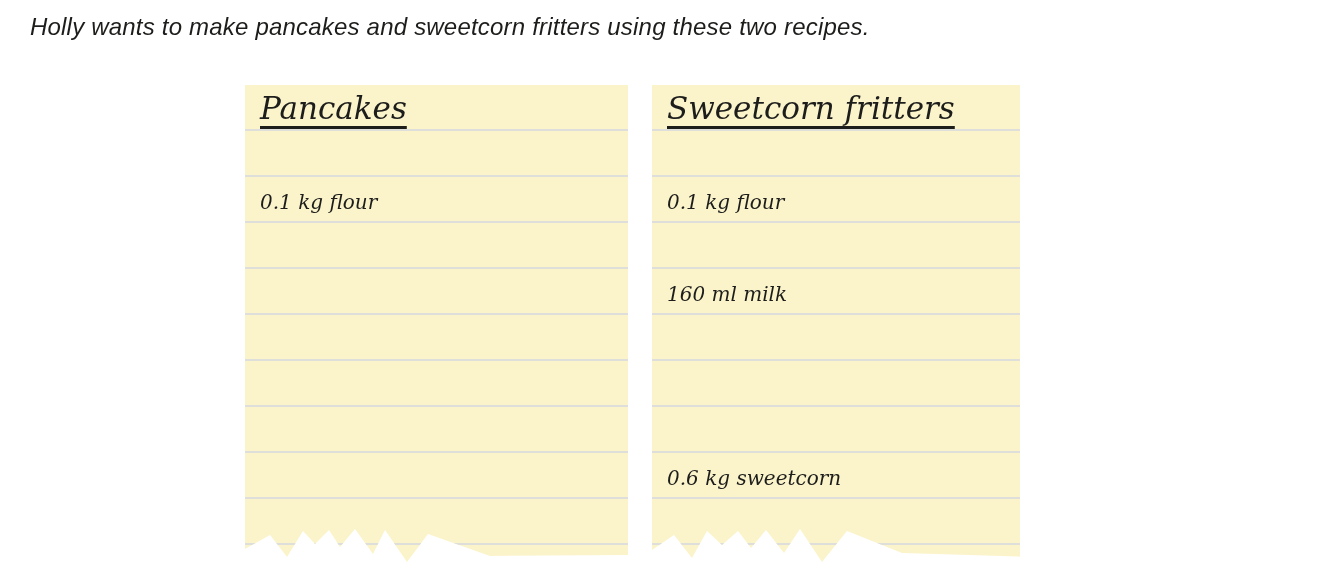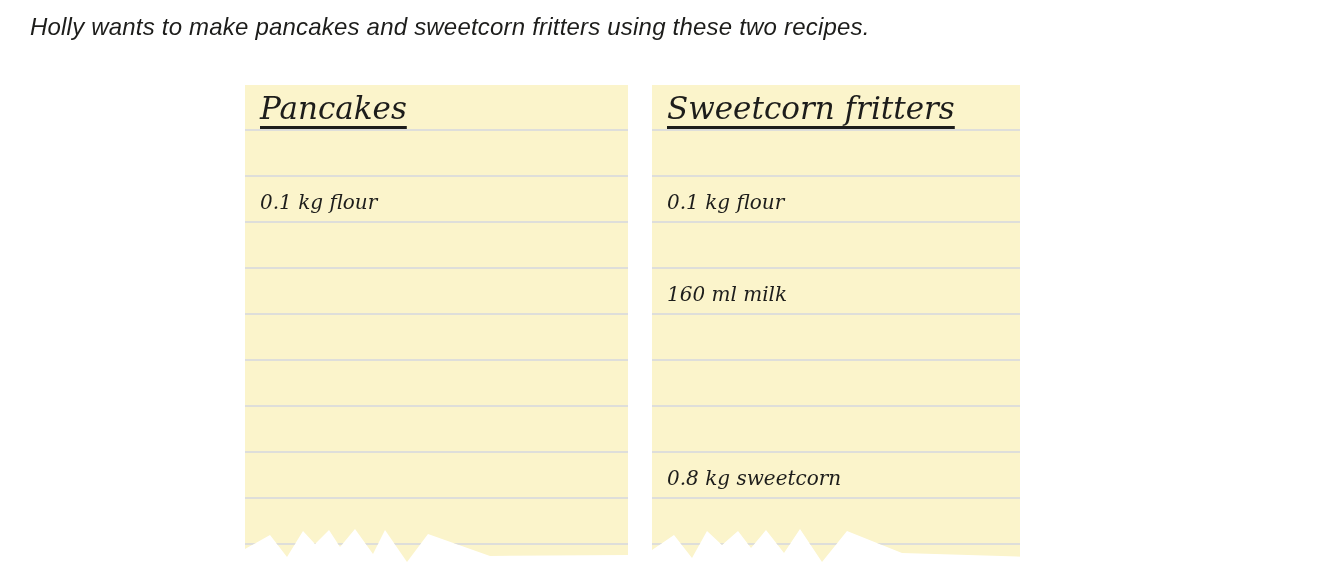--- a/index.html
+++ b/index.html
@@ -93,16 +93,16 @@
 
   <div class="card card-left">
     <div class="hand card-title">Pancakes</div>
     <div class="hand ing row-3">0.1 kg flour</div>
   </div>
 
   <div class="card card-right">
     <div class="hand card-title">Sweetcorn fritters</div>
     <div class="hand ing row-3">0.1 kg flour</div>
     <div class="hand ing row-5">160 ml milk</div>
-    <div class="hand ing row-9">0.8 kg sweetcorn</div>
+    <div class="hand ing row-9">0.6 kg sweetcorn</div>
   </div>
 
 </div>
 
 </body></html>

